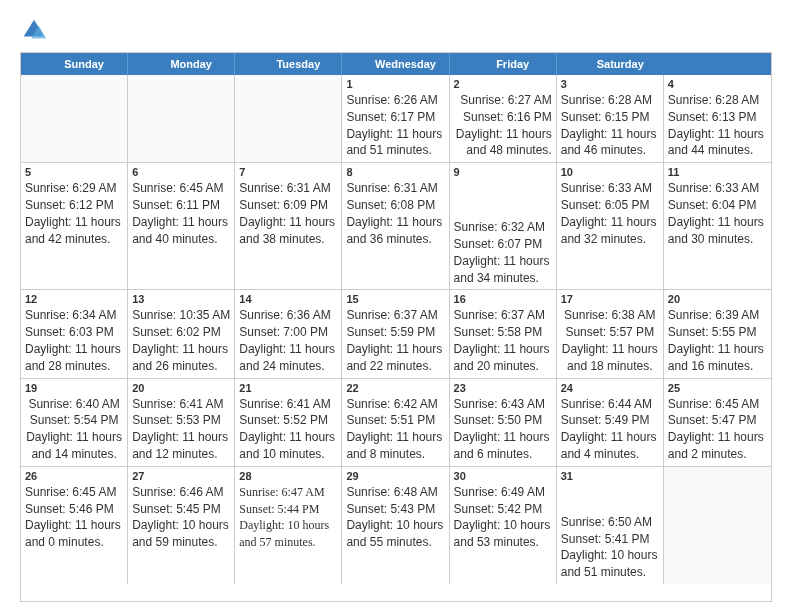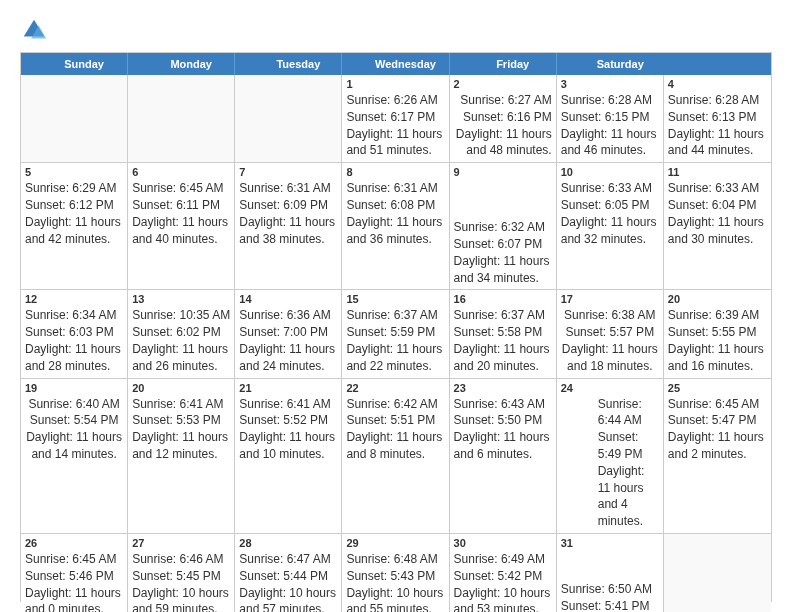--- a/index.html
+++ b/index.html
@@ -310,21 +310,21 @@
           </div>
           <div class="cal-cell">
             <div class="day-num">23</div>
             <div class="cell-text" style="white-space: pre-line;">Sunrise: 6:43 AM
 Sunset: 5:50 PM
 Daylight: 11 hours
 and 6 minutes.</div>
           </div>
           <div class="cal-cell">
             <div class="day-num">24</div>
-            <div class="cell-text" style="white-space: pre-line; margin-left: 37px;">Sunrise: 6:44 AM
+            <div class="cell-text" style="white-space: pre-line;">Sunrise: 6:44 AM
 Sunset: 5:49 PM
 Daylight: 11 hours
 and 4 minutes.</div>
           </div>
           <div class="cal-cell">
             <div class="day-num">25</div>
             <div class="cell-text" style="white-space: pre-line;">Sunrise: 6:45 AM
 Sunset: 5:47 PM
 Daylight: 11 hours
 and 2 minutes.</div>
@@ -340,21 +340,21 @@
           </div>
           <div class="cal-cell">
             <div class="day-num">27</div>
             <div class="cell-text" style="white-space: pre-line;">Sunrise: 6:46 AM
 Sunset: 5:45 PM
 Daylight: 10 hours
 and 59 minutes.</div>
           </div>
           <div class="cal-cell">
             <div class="day-num">28</div>
-            <div class="cell-text" style="white-space: pre-line;">Sunrise: 6:47 AM
+            <div class="cell-text" style="white-space: pre-line; font-family: Liberation Serif, serif;">Sunrise: 6:47 AM
 Sunset: 5:44 PM
 Daylight: 10 hours
 and 57 minutes.</div>
           </div>
           <div class="cal-cell">
             <div class="day-num">29</div>
             <div class="cell-text" style="white-space: pre-line;">Sunrise: 6:48 AM
 Sunset: 5:43 PM
 Daylight: 10 hours
 and 55 minutes.</div>

